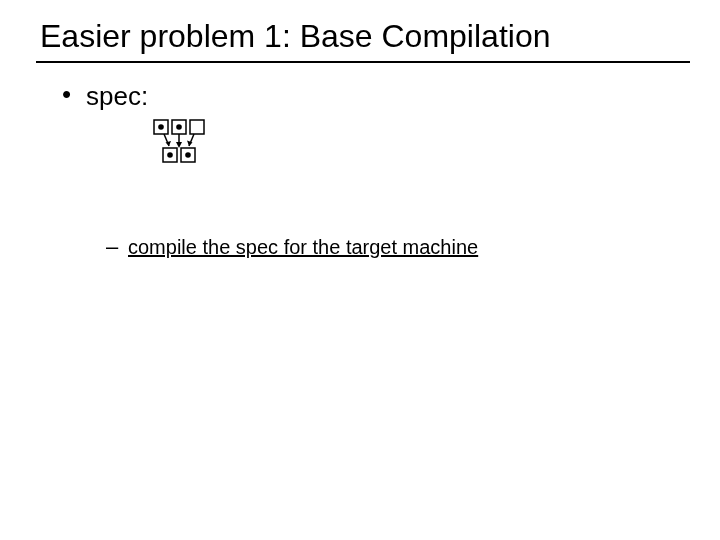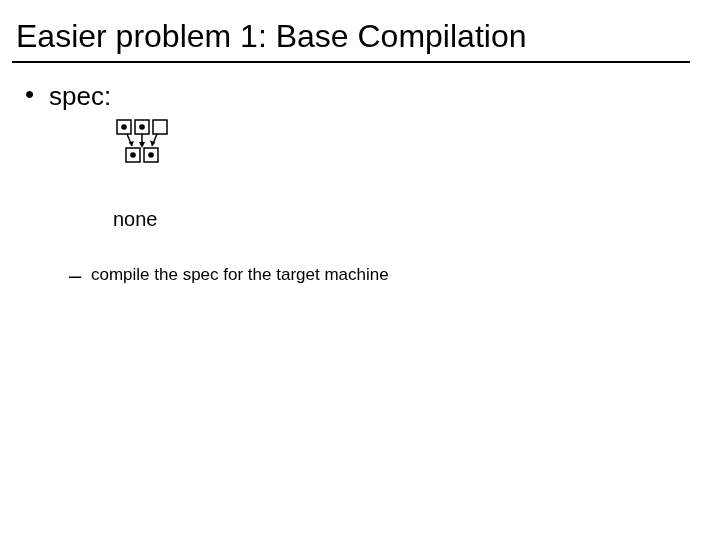--- a/index.html
+++ b/index.html
@@ -9,37 +9,37 @@
     height: 540px;
     background: #ffffff;
     font-family: Arial, Helvetica, sans-serif;
     color: #000000;
   }
   .slide {
     position: relative;
     width: 720px;
     height: 540px;
     box-sizing: border-box;
-    padding: 18px 30px 30px 12px;
+    padding: 18px 30px 30px 36px;
   }
   .title {
     font-size: 32px;
     font-weight: 400;
     margin: 0 0 6px 4px;
     letter-spacing: 0px;
   }
   .title-rule {
     border: none;
     border-top: 2px solid #000;
     margin: 0 0 18px 0;
   }
   .bullets {
     list-style: none;
     padding: 0;
-    margin: 3px;
+    margin: 16px;
   }
   .bullet-1 {
     position: relative;
     font-size: 26px;
     margin: 10px 0 0 10px;
     padding-left: 24px;
   }
   .bullet-1::before {
     content: "•";
     position: absolute;
@@ -47,23 +47,24 @@
     top: 0;
     font-size: 26px;
     line-height: 1;
   }
   .sub-none {
     font-size: 20px;
     margin: 6px 0 0 98px;
   }
   .dash-2 {
     position: relative;
-    font-size: 17px;
+    font-size: 20px;
     margin: 8px 0 0 54px;
     padding-left: 22px;
+    text-decoration: underline;
   }
   .dash-2::before {
     content: "–";
     position: absolute;
     left: 0;
     top: 0;
     font-size: 22px;
     line-height: 1;
   }
   .spec-diagram {
@@ -107,21 +108,20 @@
         <polygon points="17,28 13.5,24.5 19,23" fill="#000"></polygon>
         <line x1="27" y1="16" x2="27" y2="28" stroke="#000" stroke-width="1.5"></line>
         <polygon points="27,30 24,24 30,24" fill="#000"></polygon>
         <line x1="42" y1="16" x2="37" y2="28" stroke="#000" stroke-width="1.5"></line>
         <polygon points="37,28 35,22.5 40.5,24.5" fill="#000"></polygon>
       </svg>
     </div>
 
     <div class="gap-lg"></div>
 
-    <div class="sub-none">none</div>
 
     <div class="gap-md"></div>
 
     <div class="dash-2">
       <span>compile the spec for the target machine</span>
     </div>
 
   </ul>
 
 </div>

